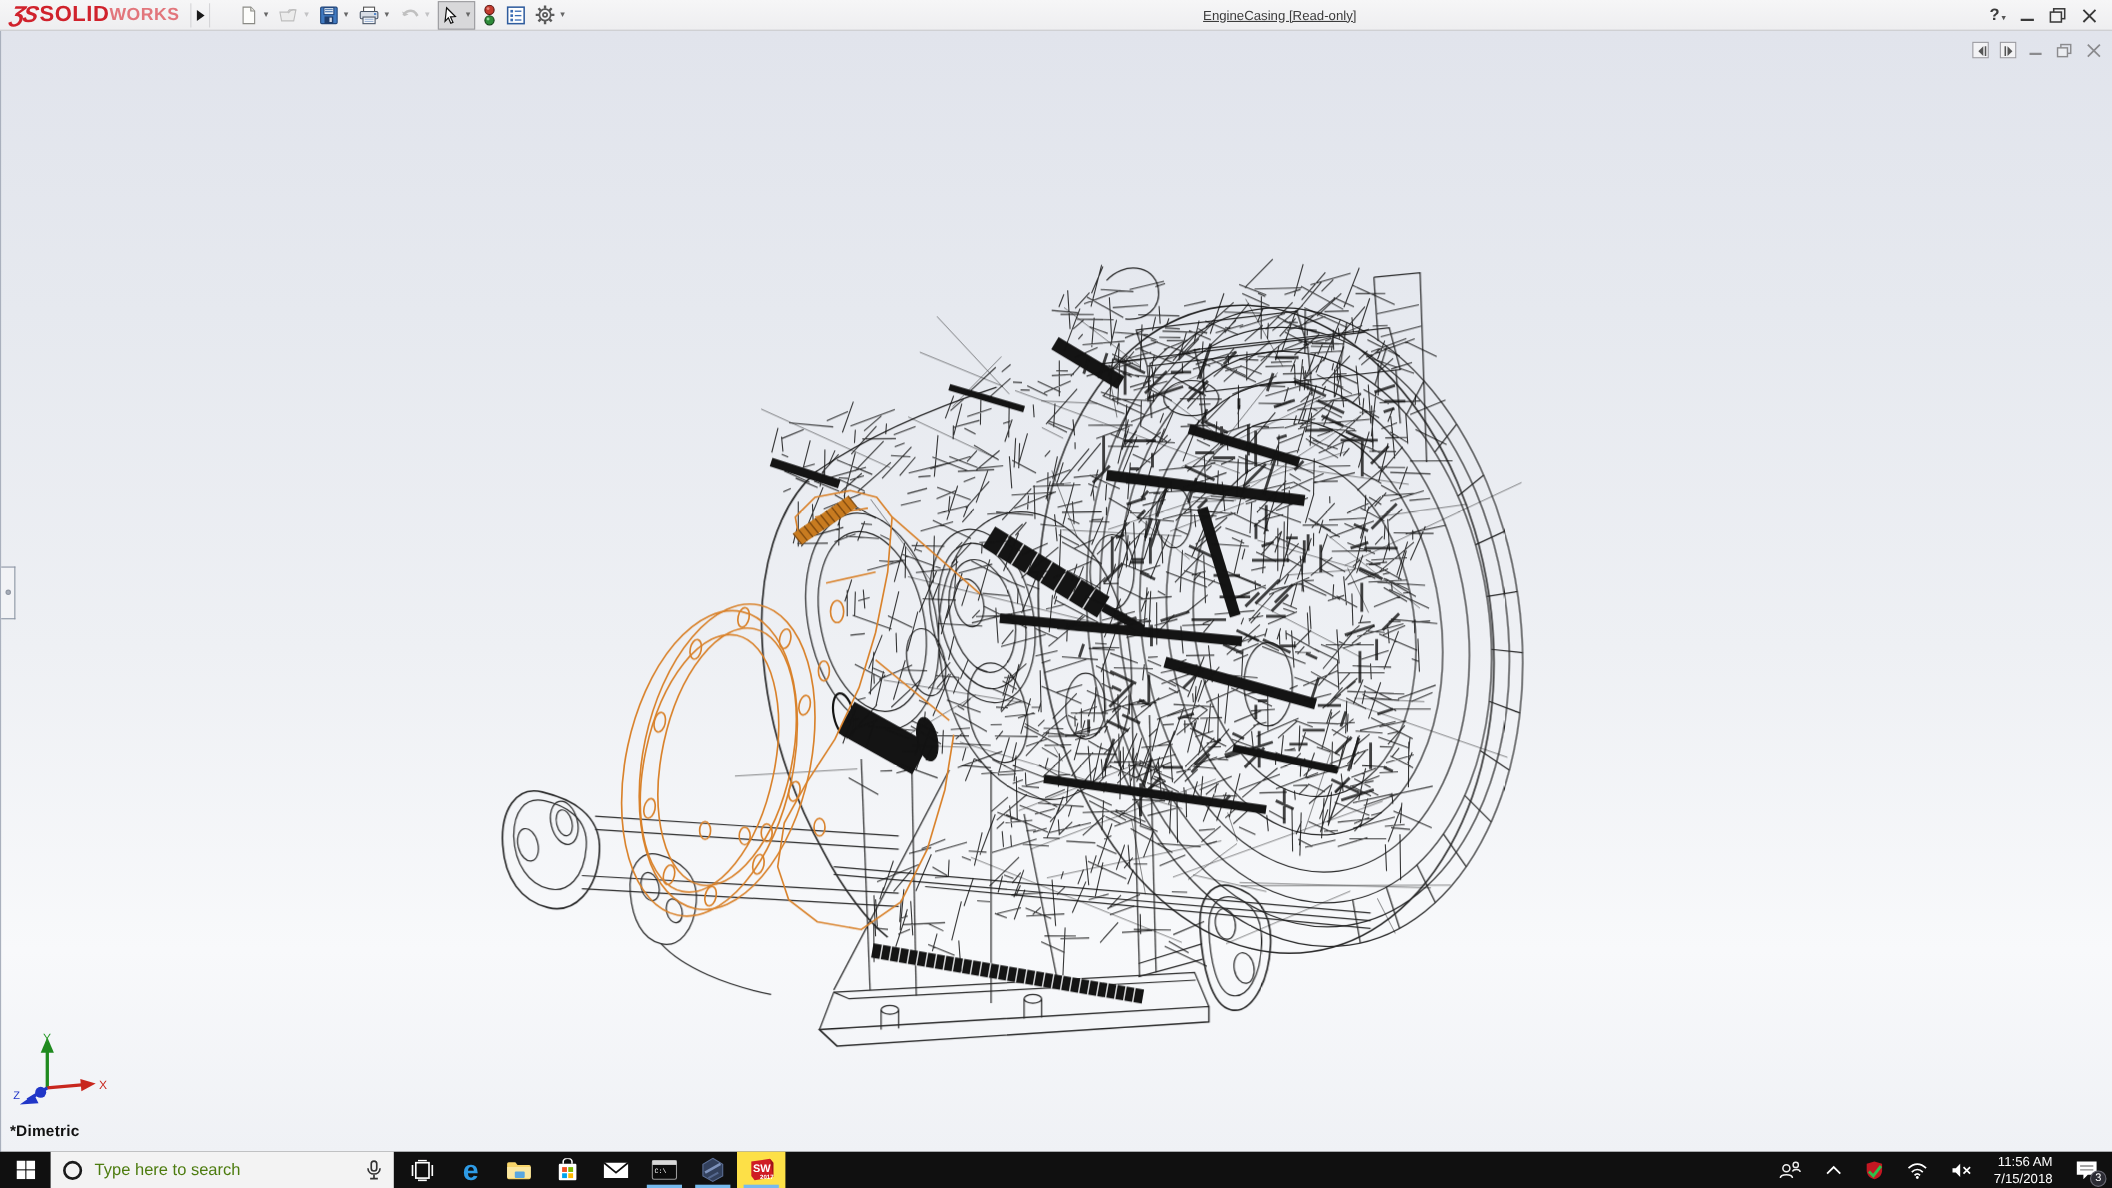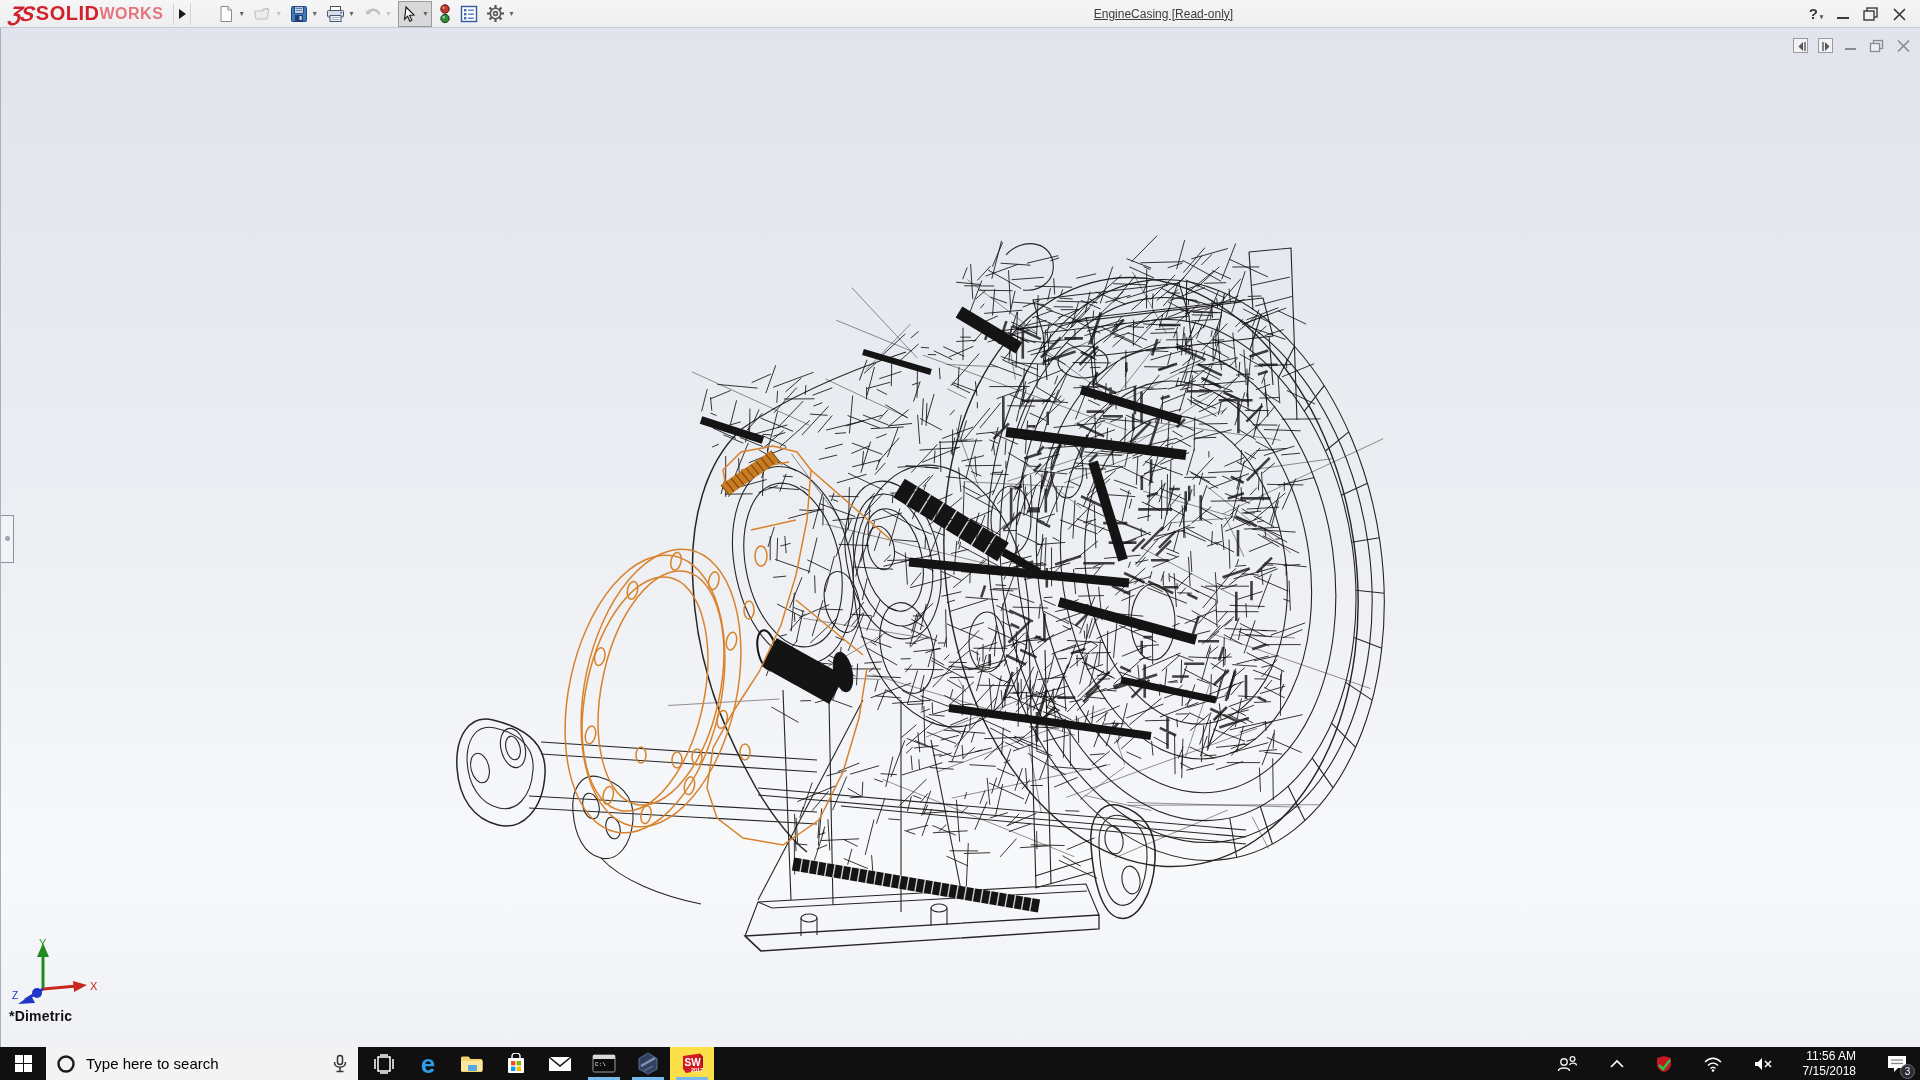--- a/index.html
+++ b/index.html
@@ -29,35 +29,35 @@
 
   
   .viewport { position:absolute; left:0; top:28px; width:1920px; height:1019px;
     background:linear-gradient(180deg,#e1e4ec 0%, #e6e9ef 25%, #eef0f4 55%, #f8f9fb 82%, #eff1f5 100%);
     border-left:1px solid #a9b0bd; overflow:hidden; }
   .doc-controls { position:absolute; right:8px; top:10px; display:flex; align-items:center; gap:10px; z-index:5;}
   .dc-box { width:15px; height:15px; border:1px solid #9a9aa0; background:#f3f3f5; display:flex; align-items:center; justify-content:center; }
   .panel-tab { position:absolute; left:0; top:487px; width:13px; height:48px; background:#f2f3f6;
     border:1px solid #8b94a3; border-left:none; }
   .panel-tab .dot { position:absolute; left:4px; top:20px; width:5px; height:5px; border-radius:50%; background:#a7adb8; border:1px solid #8f96a2;}
-  .view-label { position:absolute; left:8px; bottom:23px; font-size:14px; font-weight:bold; color:#111; letter-spacing:.2px;}
+  .view-label { position:absolute; left:8px; bottom:11px; font-size:14px; font-weight:bold; color:#111; letter-spacing:.2px;}
   .model-svg { position:absolute; left:0; top:0; width:1920px; height:1019px; }
   .triad-svg { position:absolute; left:10px; bottom:40px; }
 
   
   .taskbar { position:absolute; left:0; top:1047px; width:1920px; height:33px; background:#101010;
     display:flex; align-items:stretch; z-index:40;}
   .start { width:46px; display:flex; align-items:center; justify-content:center; }
   .search { width:312px; background:#f3f3f3; display:flex; align-items:center; gap:10px; padding:0 10px; }
-  .search .stext { color:#000000; font-size:15px; flex:1; white-space:nowrap;}
+  .search .stext { color:#4d7c0f; font-size:15px; flex:1; white-space:nowrap;}
   .apps { display:flex; align-items:stretch; margin-left:4px;}
   .app { width:44px; display:flex; align-items:center; justify-content:center; position:relative; }
   .app.running::after { content:""; position:absolute; left:6px; right:6px; bottom:0; height:3px; background:#76b9ed; }
   .app.active { background:#fde047; }
-  .tray { margin-left:auto; display:flex; align-items:center; gap:30px; padding-right:12px; }
+  .tray { margin-left:auto; display:flex; align-items:center; gap:20px; padding-right:12px; }
   .clock { color:#fff; font-size:12px; text-align:right; line-height:1.25; }
   .badge-wrap { position:relative; }
   .badge { position:absolute; right:-7px; bottom:-5px; min-width:15px; height:15px; border-radius:50%;
     background:#2b2b33; border:1px solid #6a6a74; color:#fff; font-size:10px; display:flex; align-items:center; justify-content:center;}
   svg { display:block; }
 </style>
 </head>
 <body>
 
 <div class="titlebar">

